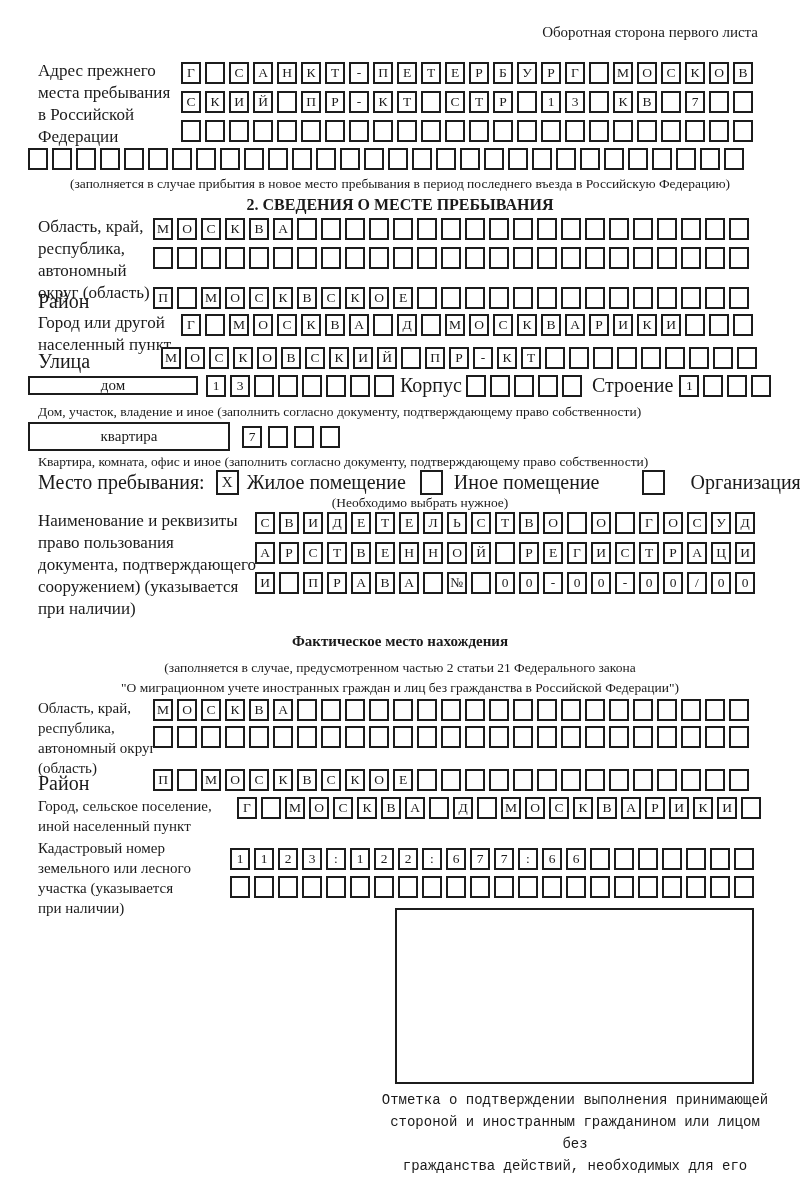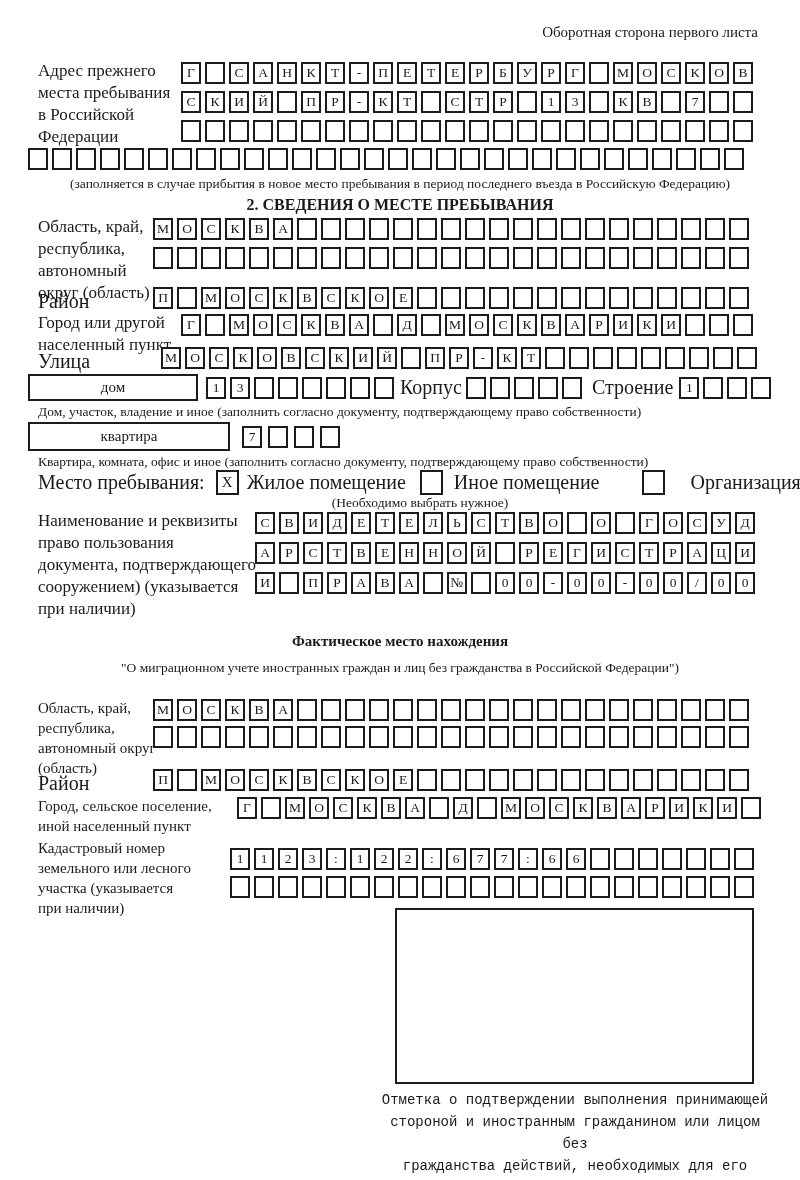--- a/index.html
+++ b/index.html
@@ -21,21 +21,21 @@
   .col { display:flex; flex-direction:column; }
   .cell {
     flex:0 0 auto; width:20px; height:22px;
     border:2px solid #1c1c1c; background:#fff;
     font-size:13.5px; line-height:18px; text-align:center;
     overflow:hidden;
   }
   .cell.big { width:23px; height:25px; font-size:15px; line-height:21px; }
   .hrow { display:flex; align-items:center; }
   .rect {
-    border:2px solid #1c1c1c; height:27px;
+    border:2px solid #1c1c1c; height:19px;
     display:flex; align-items:center; justify-content:center;
     font-size:15px;
   }
   .bigbox { border:2px solid #1c1c1c; background:#fff; }
   .caption { font-size:14px; line-height:22px; }
 </style>
 </head>
 <body>
 
 <div class="abs" style="top:24px; right:42px; font-size:15px;">Оборотная сторона первого листа</div>
@@ -440,20 +440,21 @@
       <span class="cell">0</span>
       <span class="cell">0</span>
       <span class="cell">/</span>
       <span class="cell">0</span>
       <span class="cell">0</span>
     </div>
 </div>
 
 <div class="abs center subtitle" style="left:0; top:633px; width:800px;">Фактическое место нахождения</div>
 <div class="abs center fn" style="left:0; top:658px; width:800px; line-height:20px;">
+    <div>(заполняется в случае, предусмотренном частью 2 статьи 21 Федерального закона</div>
     <div>"О миграционном учете иностранных граждан и лиц без гражданства в Российской Федерации")</div>
   </div>
 
 <div class="abs label-tight" style="left:38px; top:698px; width:170px;">
     <div>Область, край,</div>
     <div>республика,</div>
     <div>автономный округ</div>
     <div>(область)</div>
   </div>
 <div class="abs col" style="left:153px; top:699px; gap:5px;">

